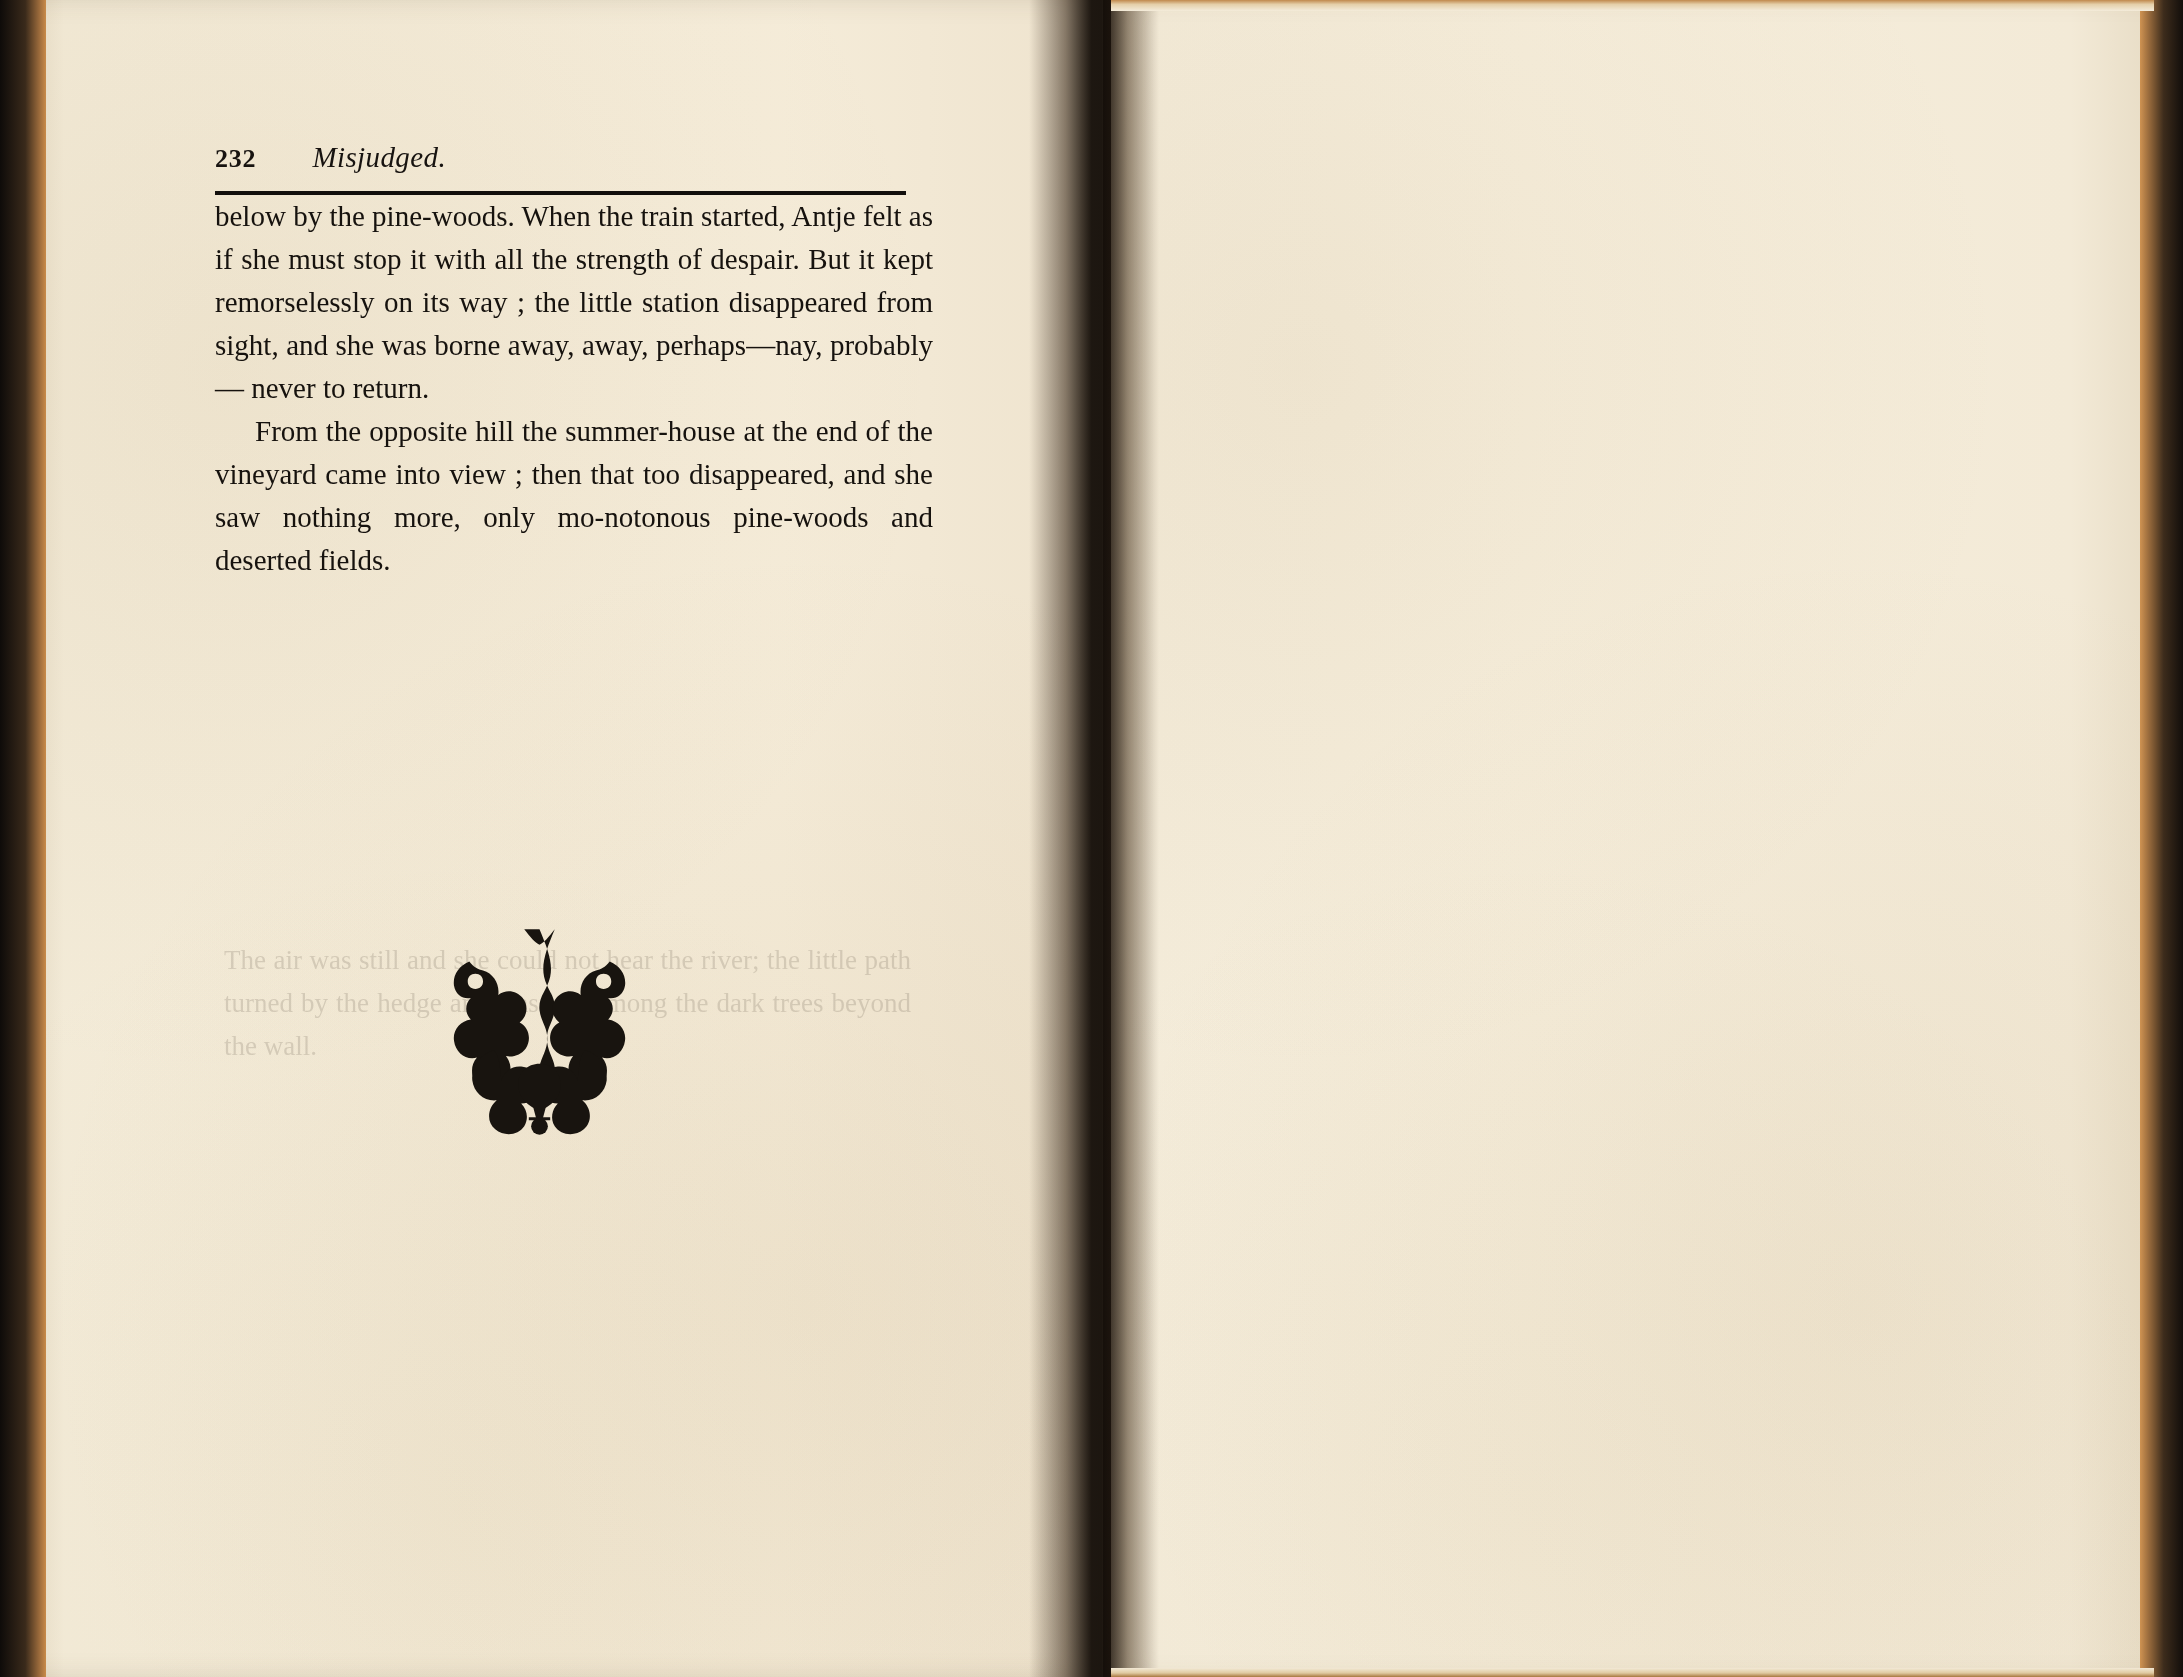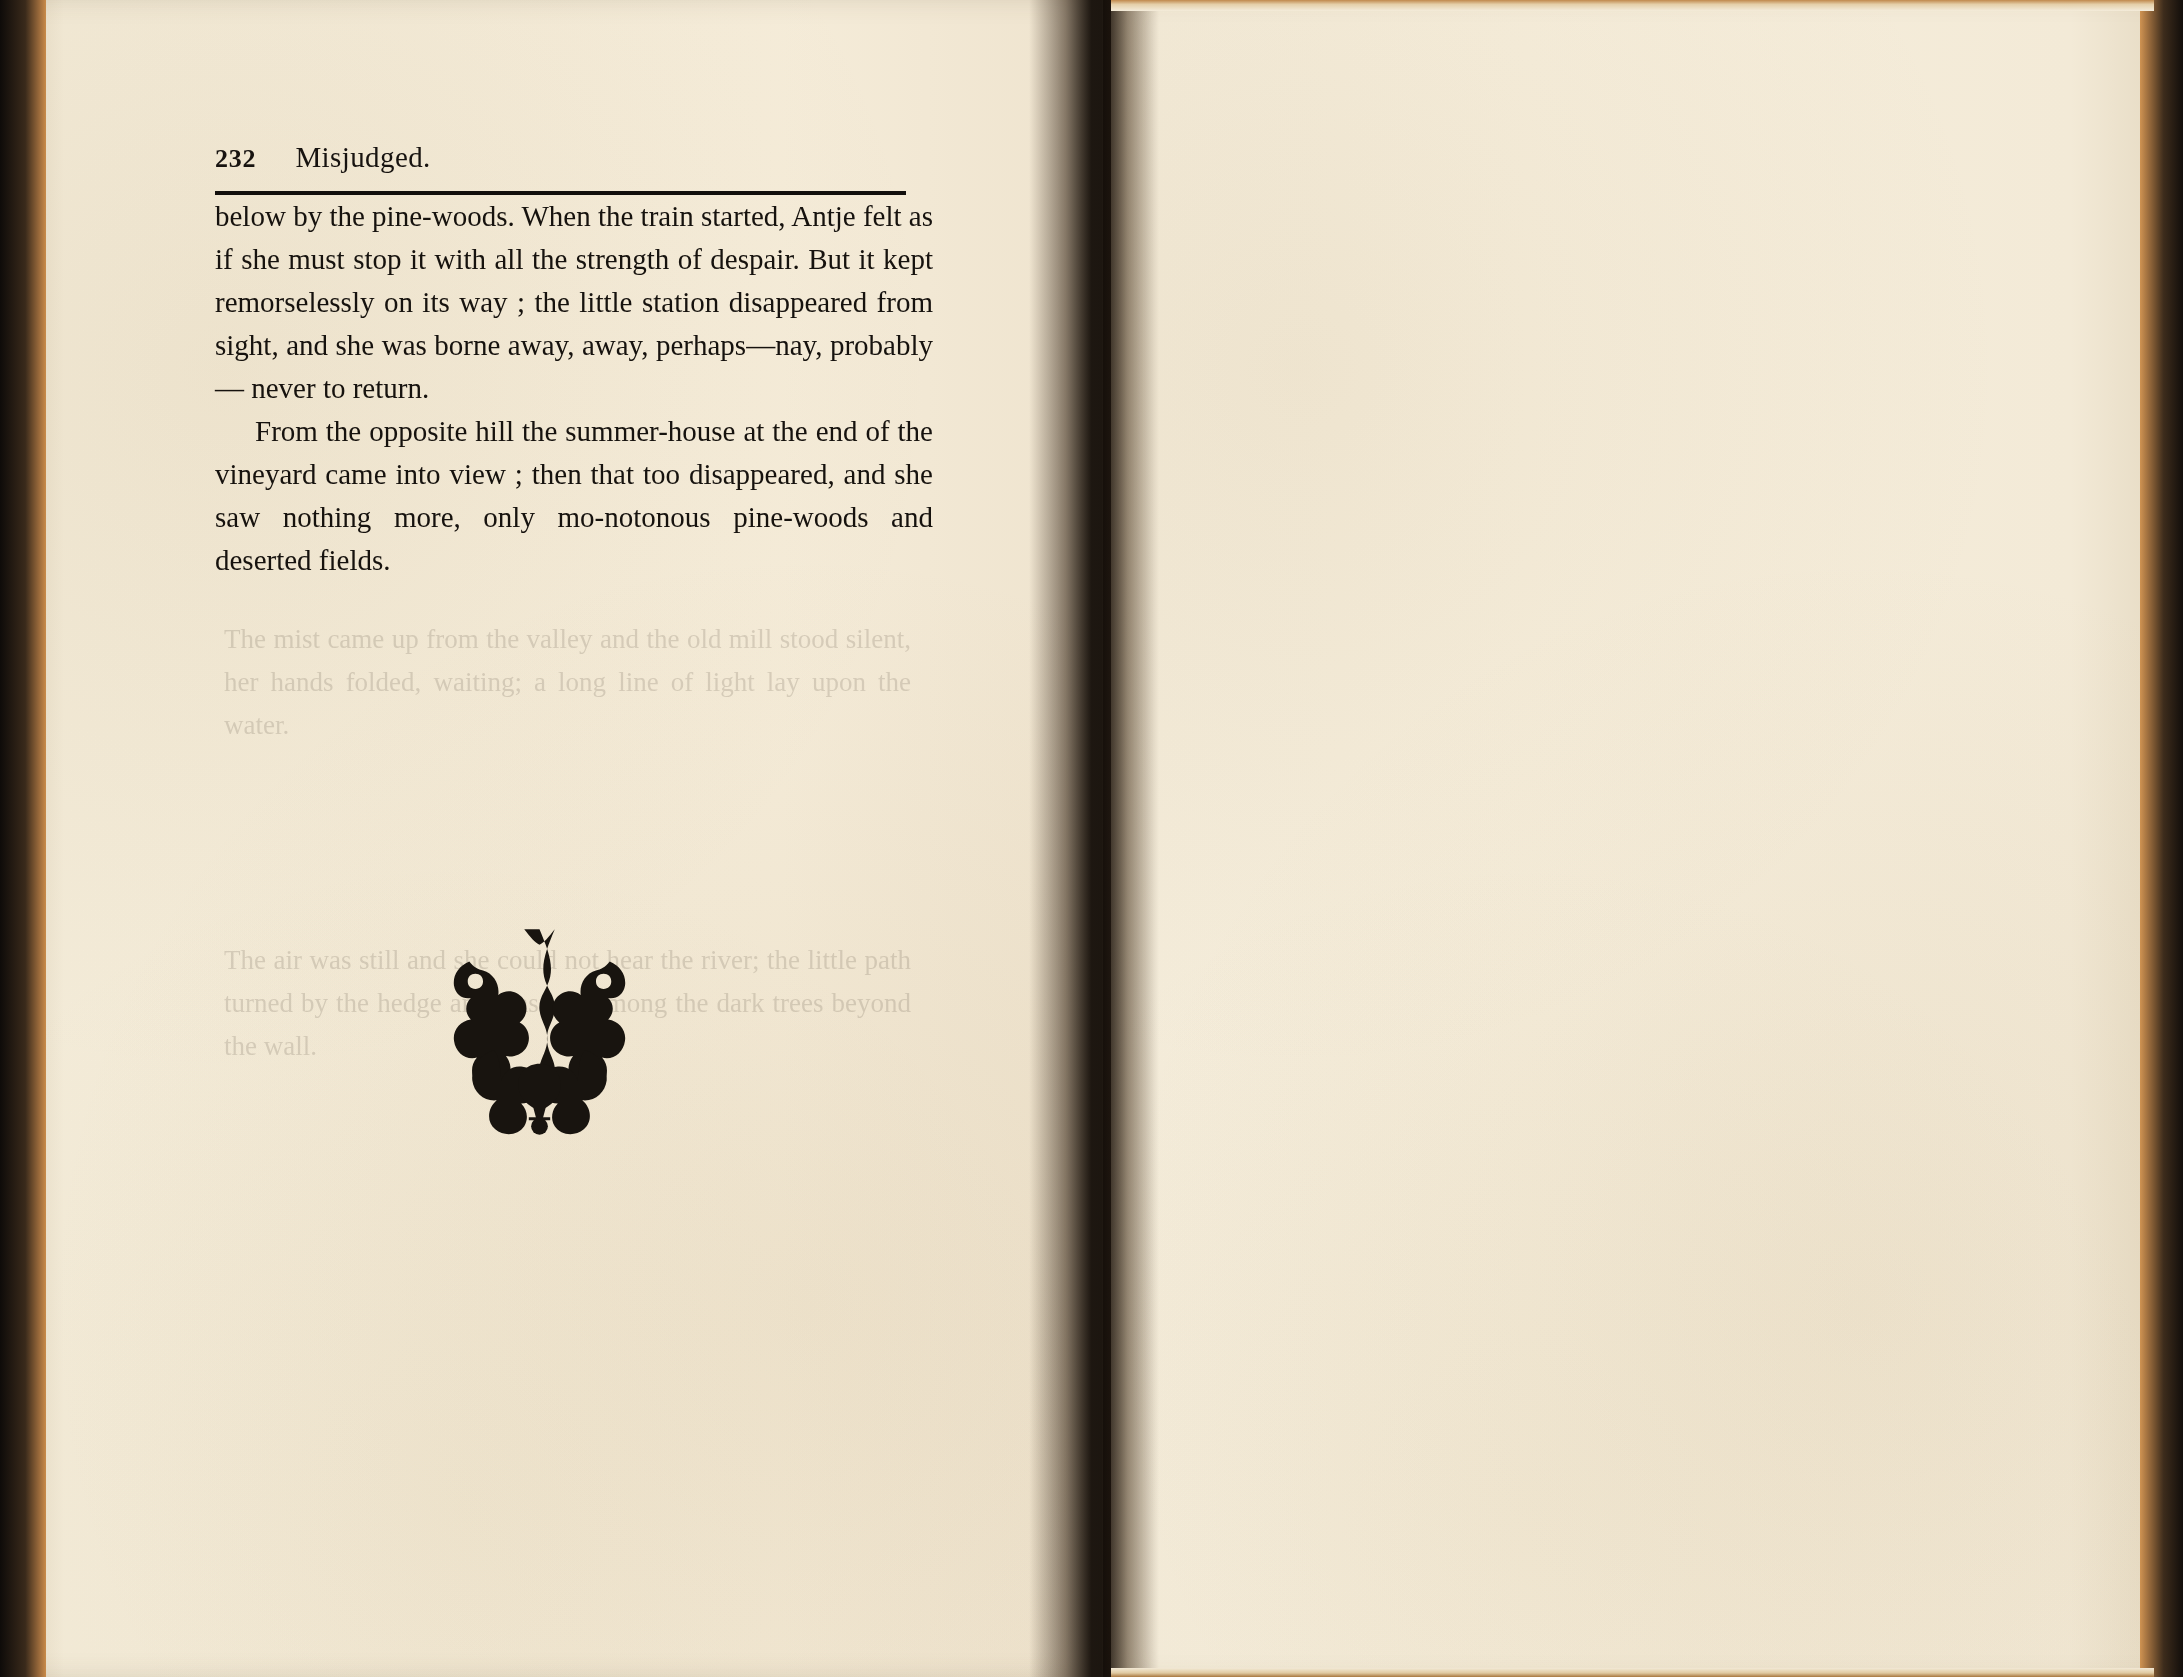--- a/index.html
+++ b/index.html
@@ -118,21 +118,22 @@
     font-size: 27px;
     letter-spacing: 0.4px;
   }
   .folio {
     font-size: 26px;
     font-weight: 700;
     letter-spacing: 0.8px;
     color: #171310;
   }
   .head-title {
-    margin-left: 39px;
+    margin-left: 56px;
+    font-style: italic;
     font-size: 29px;
     color: #171310;
   }
   .rule {
     margin-top: 17px;
     height: 3.8px;
     background: #120f0c;
     width: 691px;
   }
 
@@ -188,21 +189,20 @@
       <div class="running-head">
         <span class="folio">232</span>
         <span class="head-title">Misjudged.</span>
       </div>
       <div class="rule"></div>
 
       <p class="body first">below by the pine-woods.   When  the  train started, Antje felt as if she must stop it with all the strength of despair.   But it kept remorselessly  on  its  way ; the  little station disappeared from sight, and she was  borne  away,  away,  perhaps—nay,  probably— never to return.</p>
       <p class="body indent">From the opposite hill  the  summer-house at  the end  of  the vineyard came  into view ;  then that too disappeared, and  she  saw  nothing more, only mo-notonous pine-woods and deserted fields.</p>
     </div>
 
-    <div class="showthrough st-a">The mist came up from the valley and the old mill stood silent, her hands folded, waiting; a long line of light lay upon the water.</div>
     <div class="showthrough st-b">The air was still and she could not hear the river; the little path turned by the hedge and was lost among the dark trees beyond the wall.</div>
 
     <svg class="ornament-tail" viewBox="0 0 420 300">
       <g fill="#18140f">
 
         <path d="M210 28 c10 24 18 44 14 62 c-4 18 -16 26 -14 44 c2 16 12 24 10 42 c-2 16 -12 26 -10 40 c2 12 10 18 10 30
                  c0 -12 8 -18 10 -30 c2 -14 -8 -24 -10 -40 c-2 -18 8 -26 10 -42 c2 -18 -10 -26 -14 -44 c-4 -18 4 -38 14 -62
                  c-8 10 -14 18 -20 20 c-6 -2 -12 -10 -20 -20 z"></path>
 
         <path d="M118 70 c-14 6 -22 18 -20 32 c2 12 12 18 22 16 c-8 8 -8 20 0 28 c-14 2 -24 14 -22 28 c2 16 16 26 30 22

